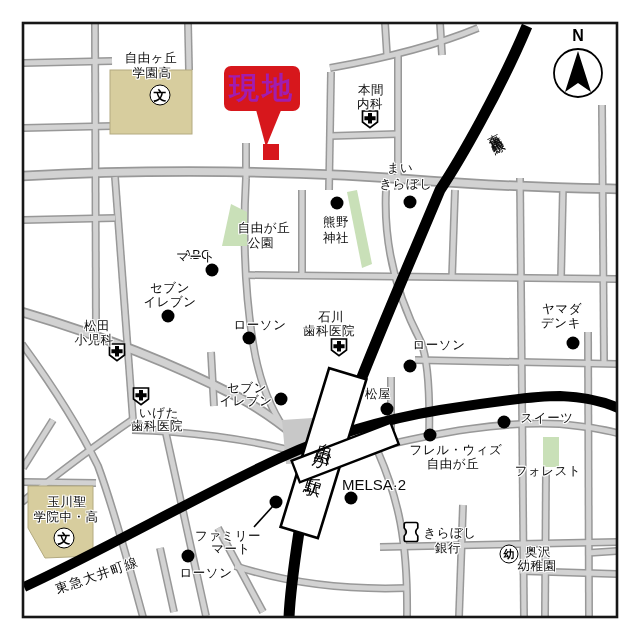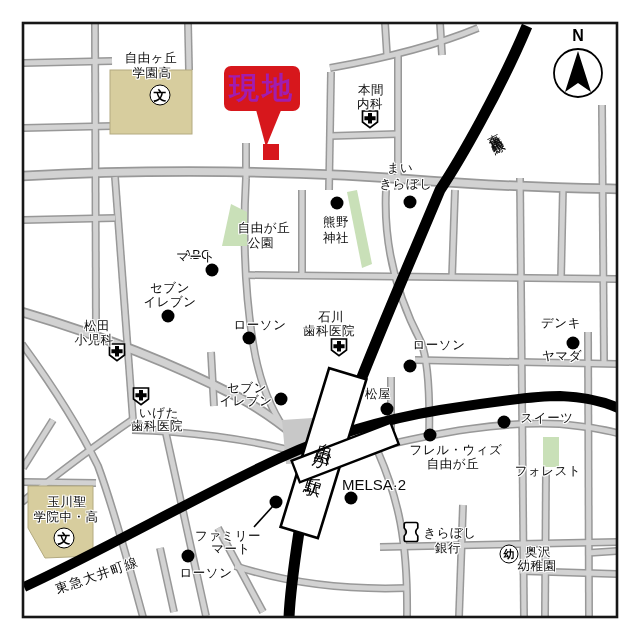--- a/index.html
+++ b/index.html
@@ -233,21 +233,21 @@
   <div class="lbl" style="left:170px;top:302px;">イレブン</div>
 
   <div class="lbl" style="left:97px;top:326px;">松田</div>
   <div class="lbl" style="left:94px;top:340px;">小児科</div>
 
   <div class="lbl" style="left:260px;top:325px;">ローソン</div>
 
   <div class="lbl" style="left:331px;top:317px;">石川</div>
   <div class="lbl" style="left:329px;top:331px;">歯科医院</div>
 
-  <div class="lbl" style="left:562px;top:309px;margin-top:47px;">ヤマダ</div>
+  <div class="lbl" style="left:562px;top:309px;">ヤマダ</div>
   <div class="lbl" style="left:561px;top:323px;">デンキ</div>
 
   <div class="lbl" style="left:439px;top:345px;">ローソン</div>
 
   <div class="lbl" style="left:247px;top:388px;">セブン</div>
   <div class="lbl" style="left:246px;top:401px;">イレブン</div>
 
   <div class="lbl" style="left:159px;top:413px;">いげた</div>
   <div class="lbl" style="left:157px;top:426px;">歯科医院</div>
 

